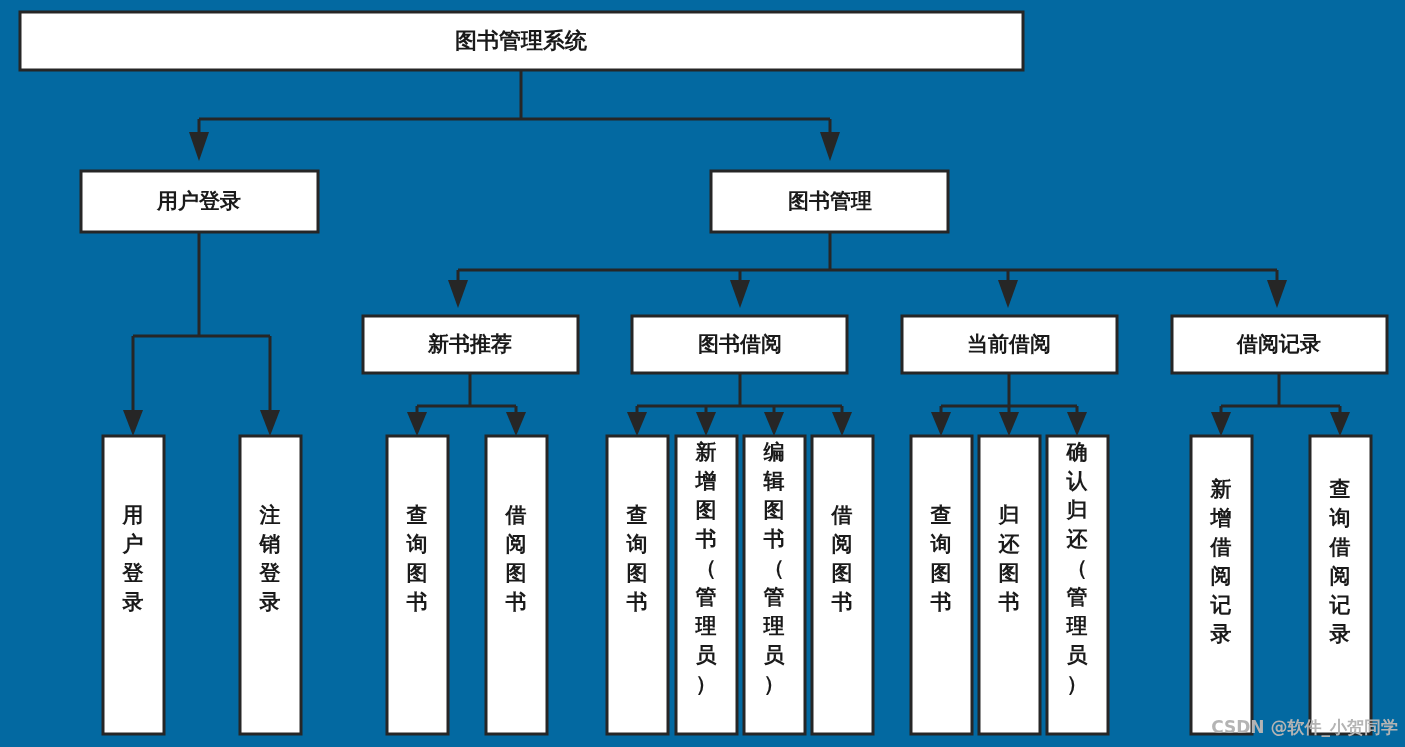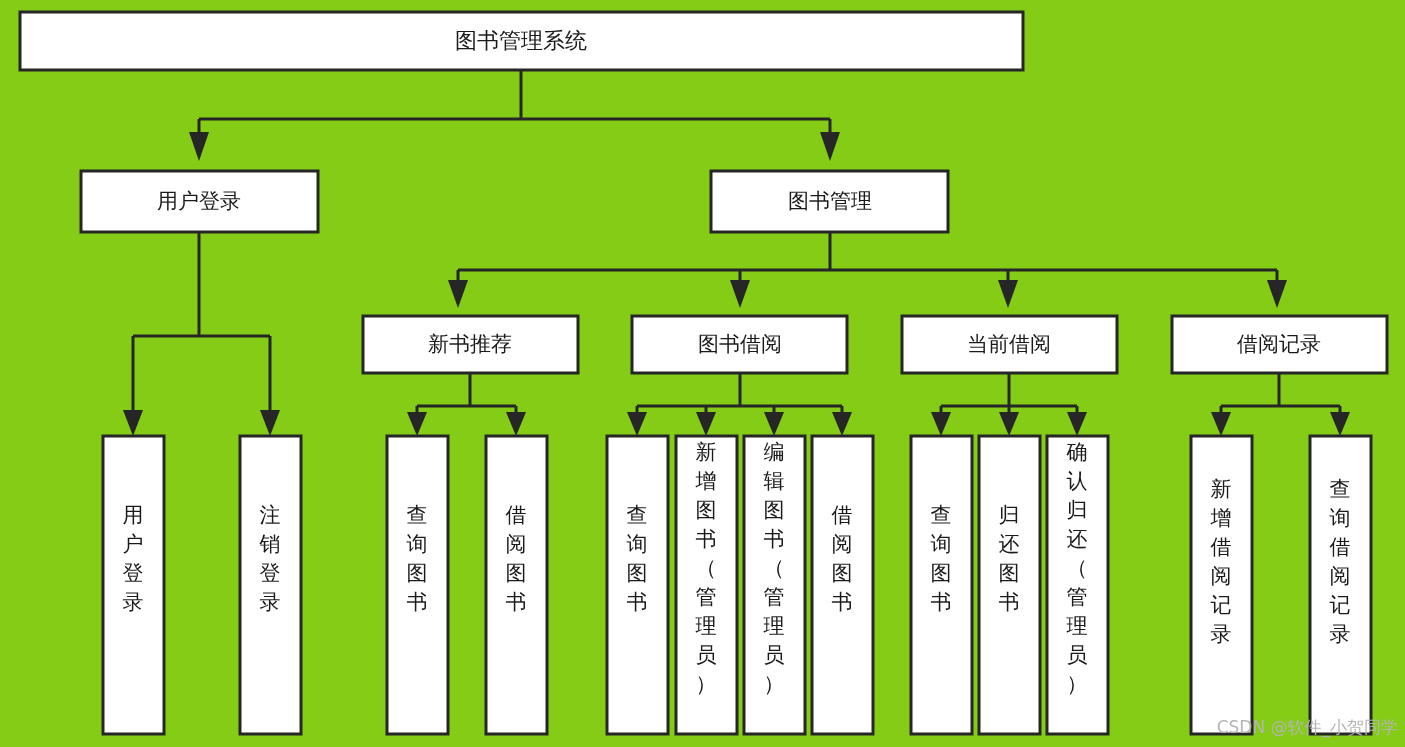--- a/index.html
+++ b/index.html
@@ -11,21 +11,22 @@
   body {
     width: 1405px;
     height: 747px;
     font-family: "DejaVu Sans", "Liberation Sans", sans-serif;
     overflow: hidden;
   }
   #diagram-root {
     position: relative;
     width: 1405px;
     height: 747px;
-    background: #84cc16;
+    background: #0369a1;
+    font-weight: bold;
   }
   svg#diagram-svg {
     display: block;
     width: 1405px;
     height: 747px;
   }
   .node-box {
     fill: #ffffff;
     stroke: #262626;
     stroke-width: 3;

